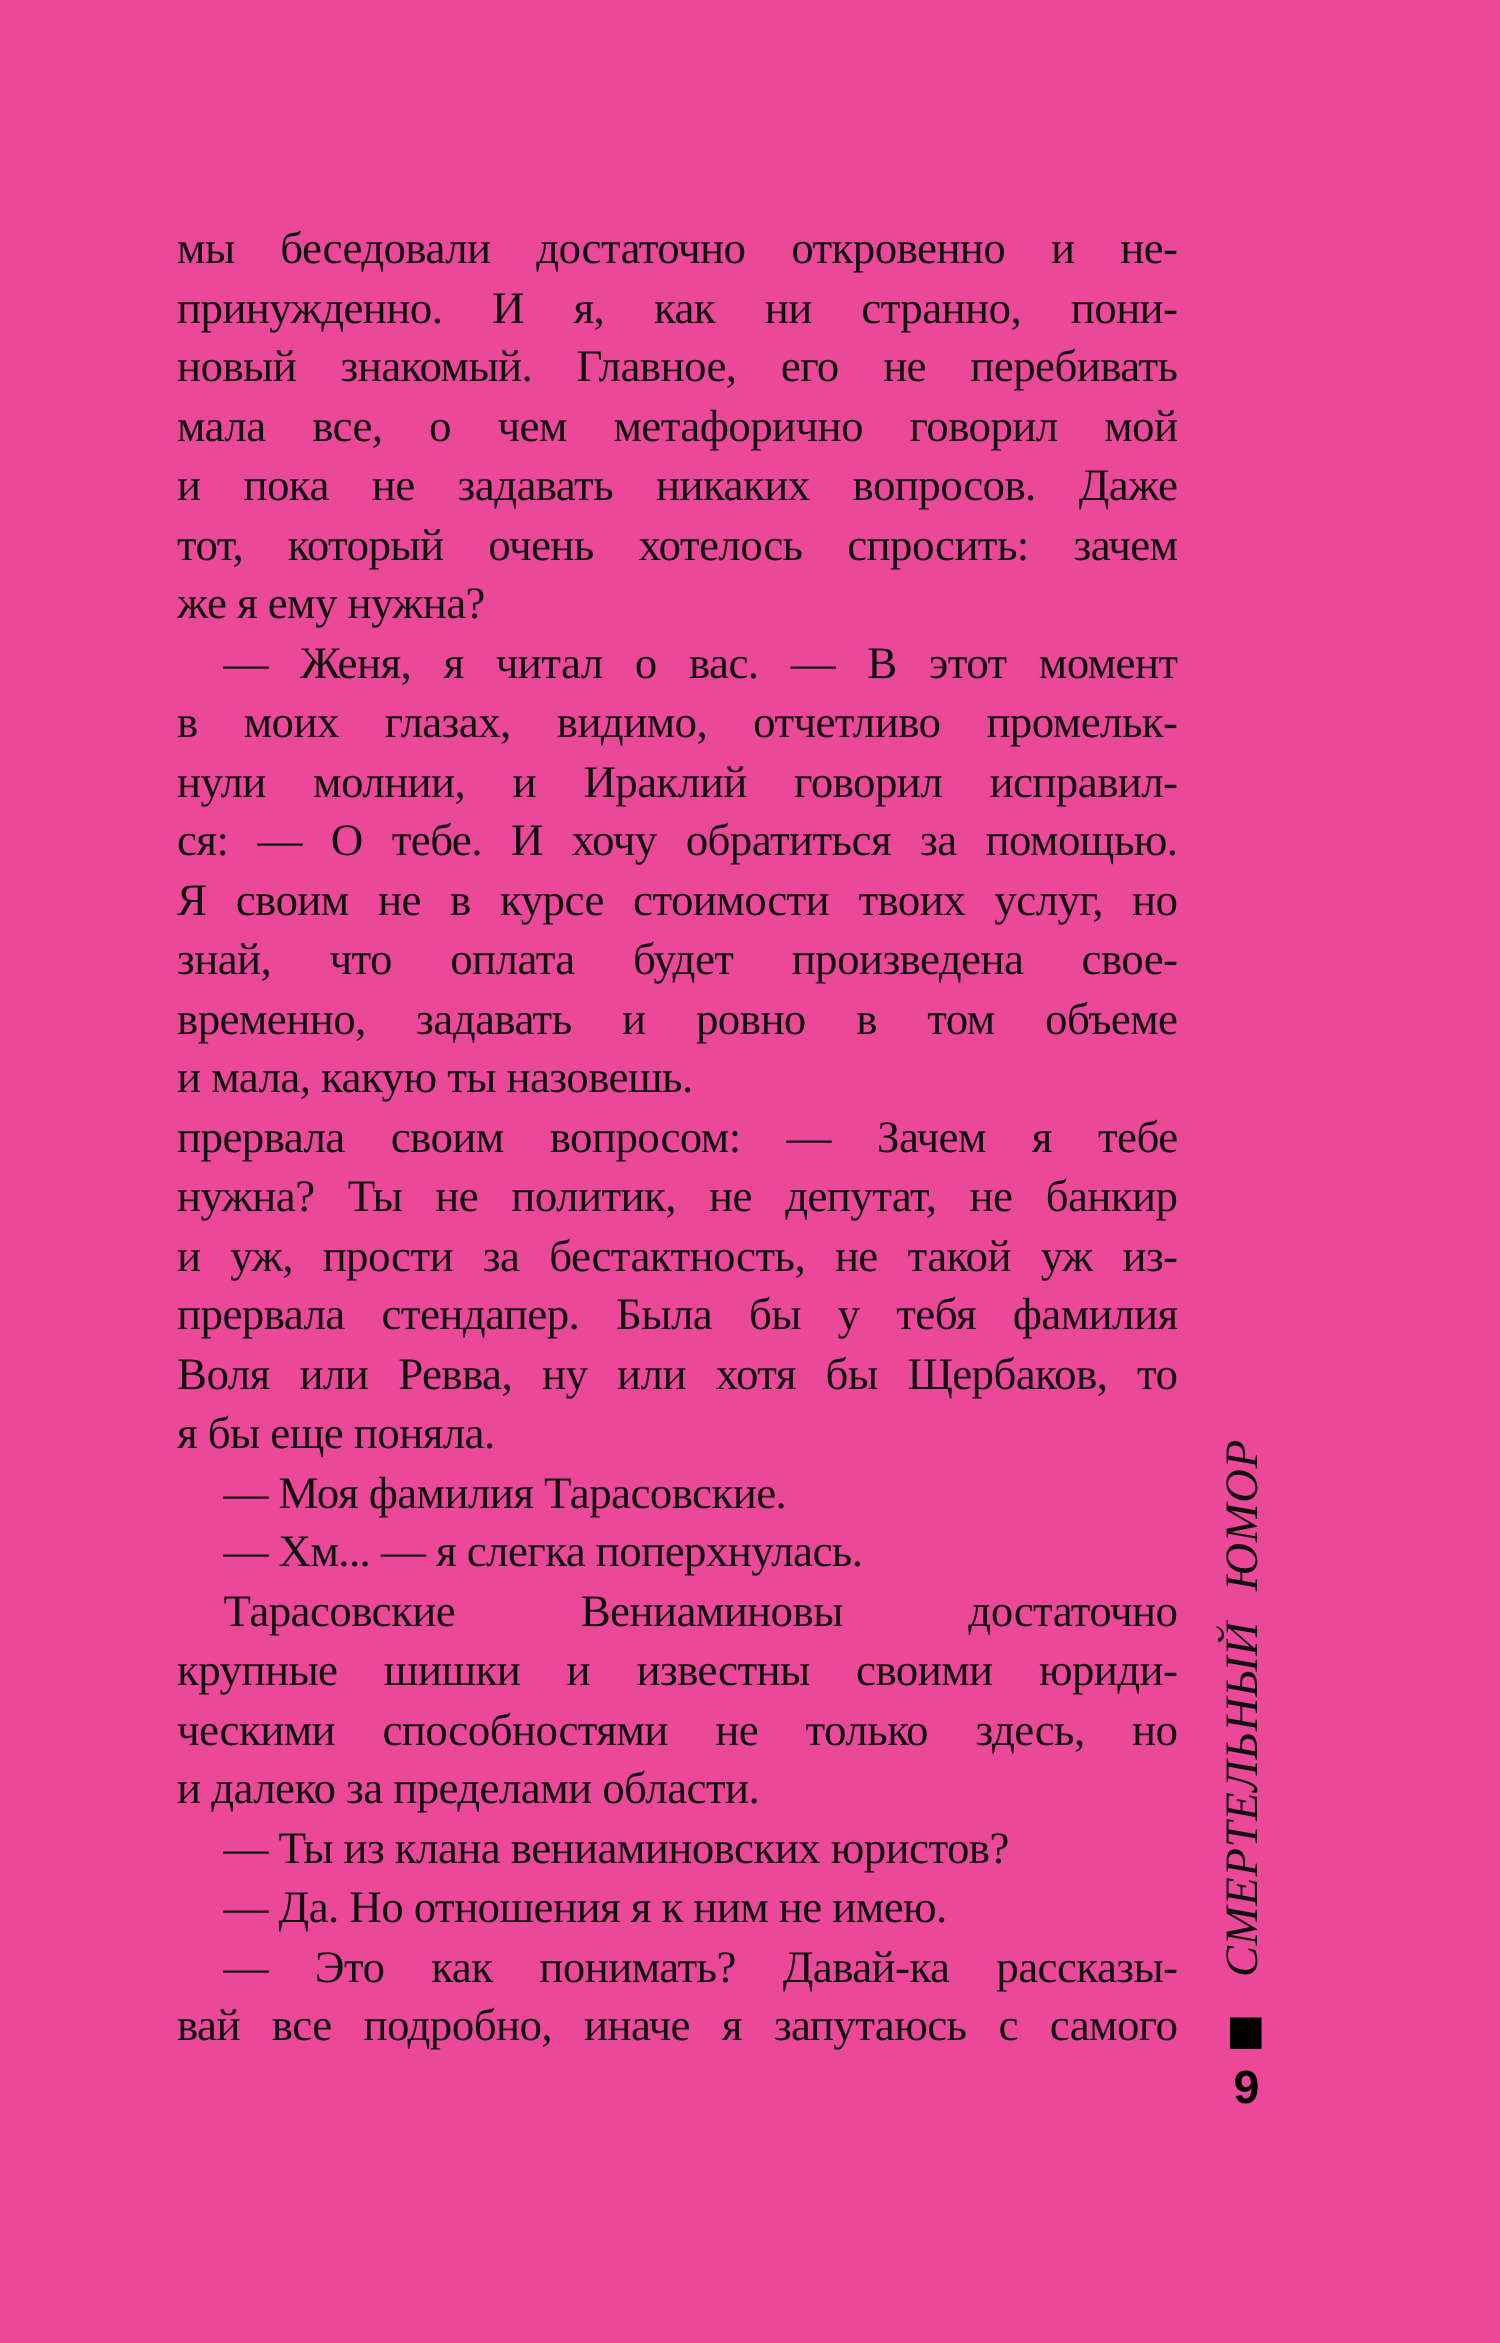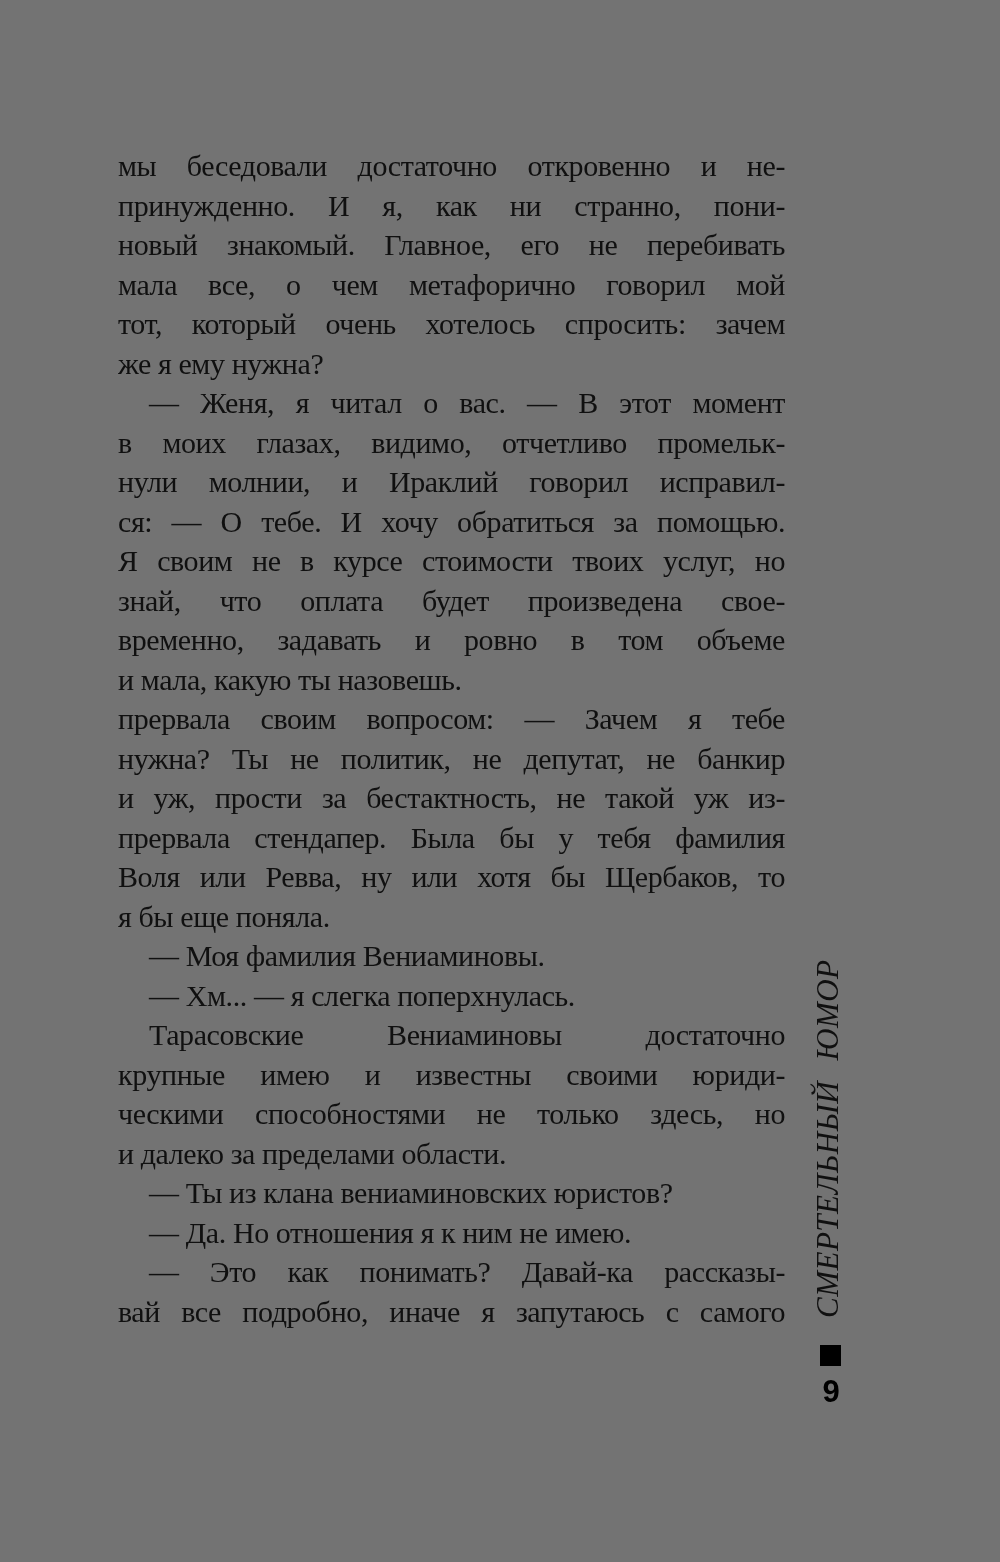--- a/index.html
+++ b/index.html
@@ -5,21 +5,21 @@
 <style>
   html, body {
     margin: 0;
     padding: 0;
     background: #ffffff;
   }
   .page {
     position: relative;
     width: 1000px;
     height: 1562px;
-    background: #737373;
+    background: #ec4899;
     color: #101010;
     font-family: "Liberation Serif", serif;
     overflow: hidden;
   }
   .text-block {
     position: absolute;
     left: 118px;
     top: 146px;
     width: 667px;
     font-size: 30px;
@@ -80,40 +80,41 @@
 </head>
 <body>
 
 <div class="page">
 
   <div class="text-block">
       <div class="line">мы беседовали достаточно откровенно и не-</div>
       <div class="line">принужденно. И я, как ни странно, пони-</div>
       <div class="line">новый знакомый. Главное, его не перебивать</div>
       <div class="line">мала все, о чем метафорично говорил мой</div>
+      <div class="line">и пока не задавать никаких вопросов. Даже</div>
       <div class="line">тот, который очень хотелось спросить: зачем</div>
       <div class="line plast">же я ему нужна?</div>
       <div class="line indent">— Женя, я читал о вас. — В этот момент</div>
       <div class="line">в моих глазах, видимо, отчетливо промельк-</div>
       <div class="line">нули молнии, и Ираклий говорил исправил-</div>
       <div class="line">ся: — О тебе. И хочу обратиться за помощью.</div>
       <div class="line">Я своим не в курсе стоимости твоих услуг, но</div>
       <div class="line">знай, что оплата будет произведена свое-</div>
       <div class="line">временно, задавать и ровно в том объеме</div>
       <div class="line plast">и мала, какую ты назовешь.</div>
       <div class="line">прервала своим вопросом: — Зачем я тебе</div>
       <div class="line">нужна? Ты не политик, не депутат, не банкир</div>
       <div class="line">и уж, прости за бестактность, не такой уж из-</div>
       <div class="line">прервала стендапер. Была бы у тебя фамилия</div>
       <div class="line">Воля или Ревва, ну или хотя бы Щербаков, то</div>
       <div class="line plast">я бы еще поняла.</div>
-      <div class="line indent plast">— Моя фамилия Вениаминовы.</div>
+      <div class="line indent plast">— Моя фамилия Тарасовские.</div>
       <div class="line indent plast">— Хм... — я слегка поперхнулась.</div>
       <div class="line indent">Тарасовские Вениаминовы достаточно</div>
-      <div class="line">крупные имею и известны своими юриди-</div>
+      <div class="line">крупные шишки и известны своими юриди-</div>
       <div class="line">ческими способностями не только здесь, но</div>
       <div class="line plast">и далеко за пределами области.</div>
       <div class="line indent plast">— Ты из клана вениаминовских юристов?</div>
       <div class="line indent plast">— Да. Но отношения я к ним не имею.</div>
       <div class="line indent">— Это как понимать? Давай-ка рассказы-</div>
       <div class="line">вай все подробно, иначе я запутаюсь с самого</div>
     </div>
 
   <div class="margin-title">СМЕРТЕЛЬНЫЙ ЮМОР</div>
 

